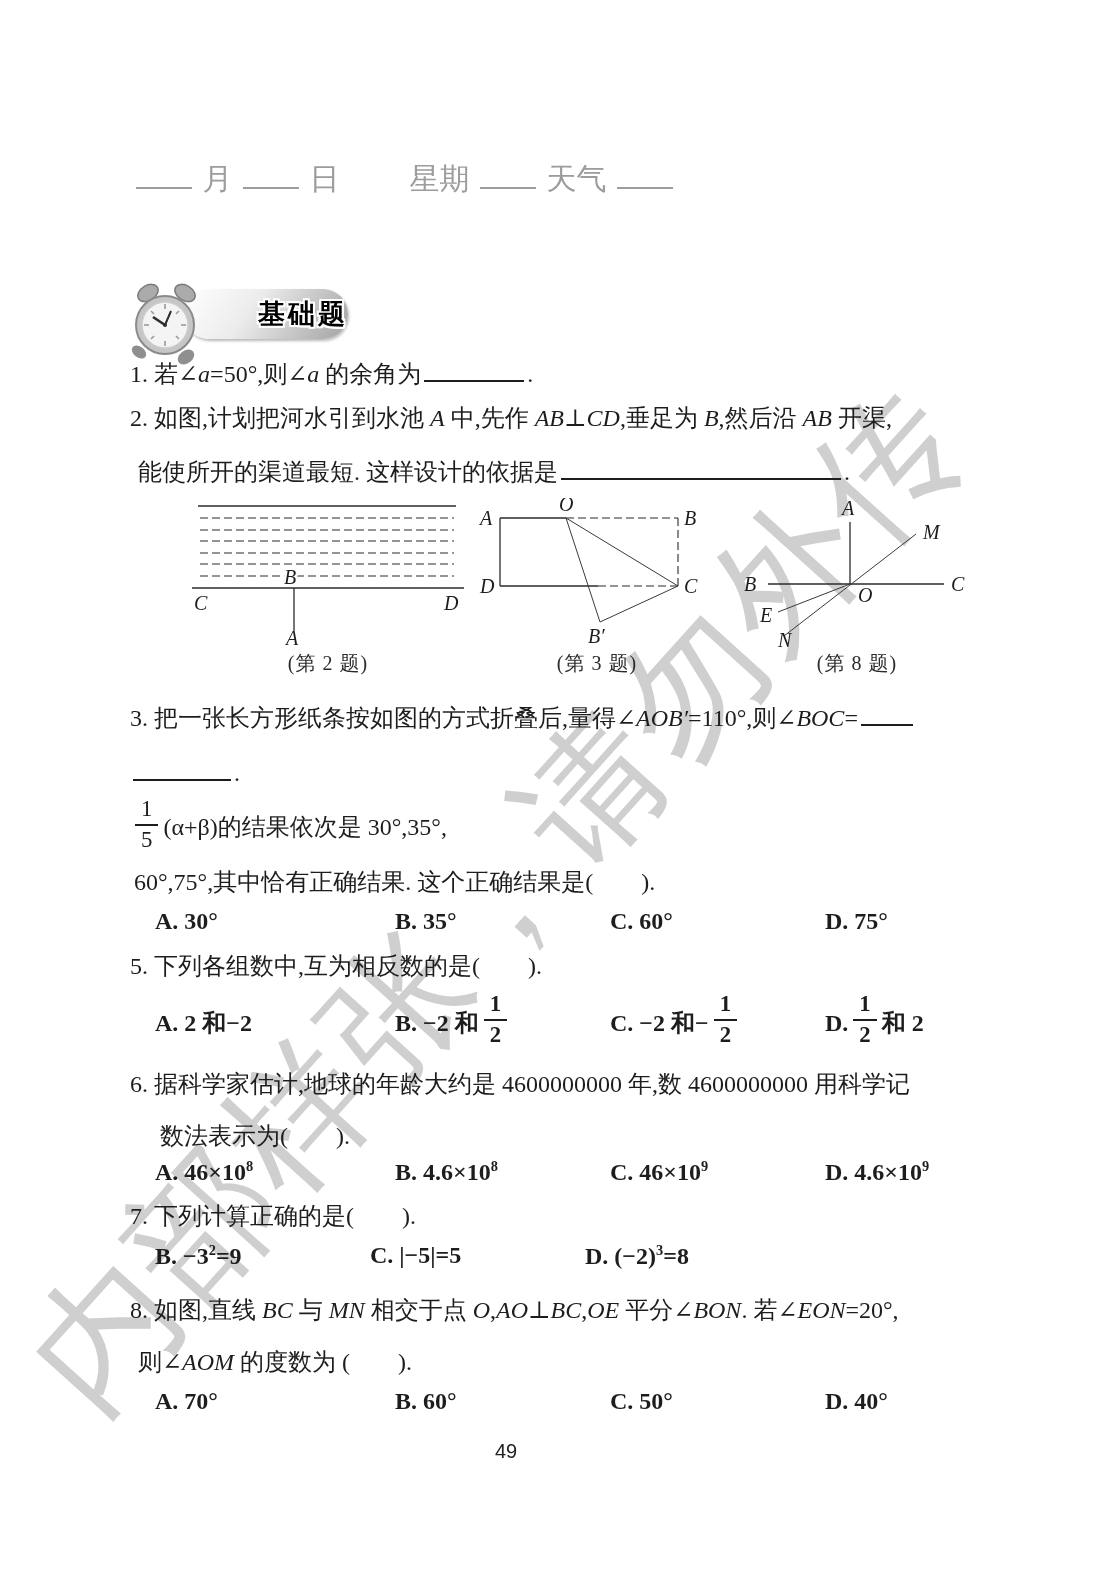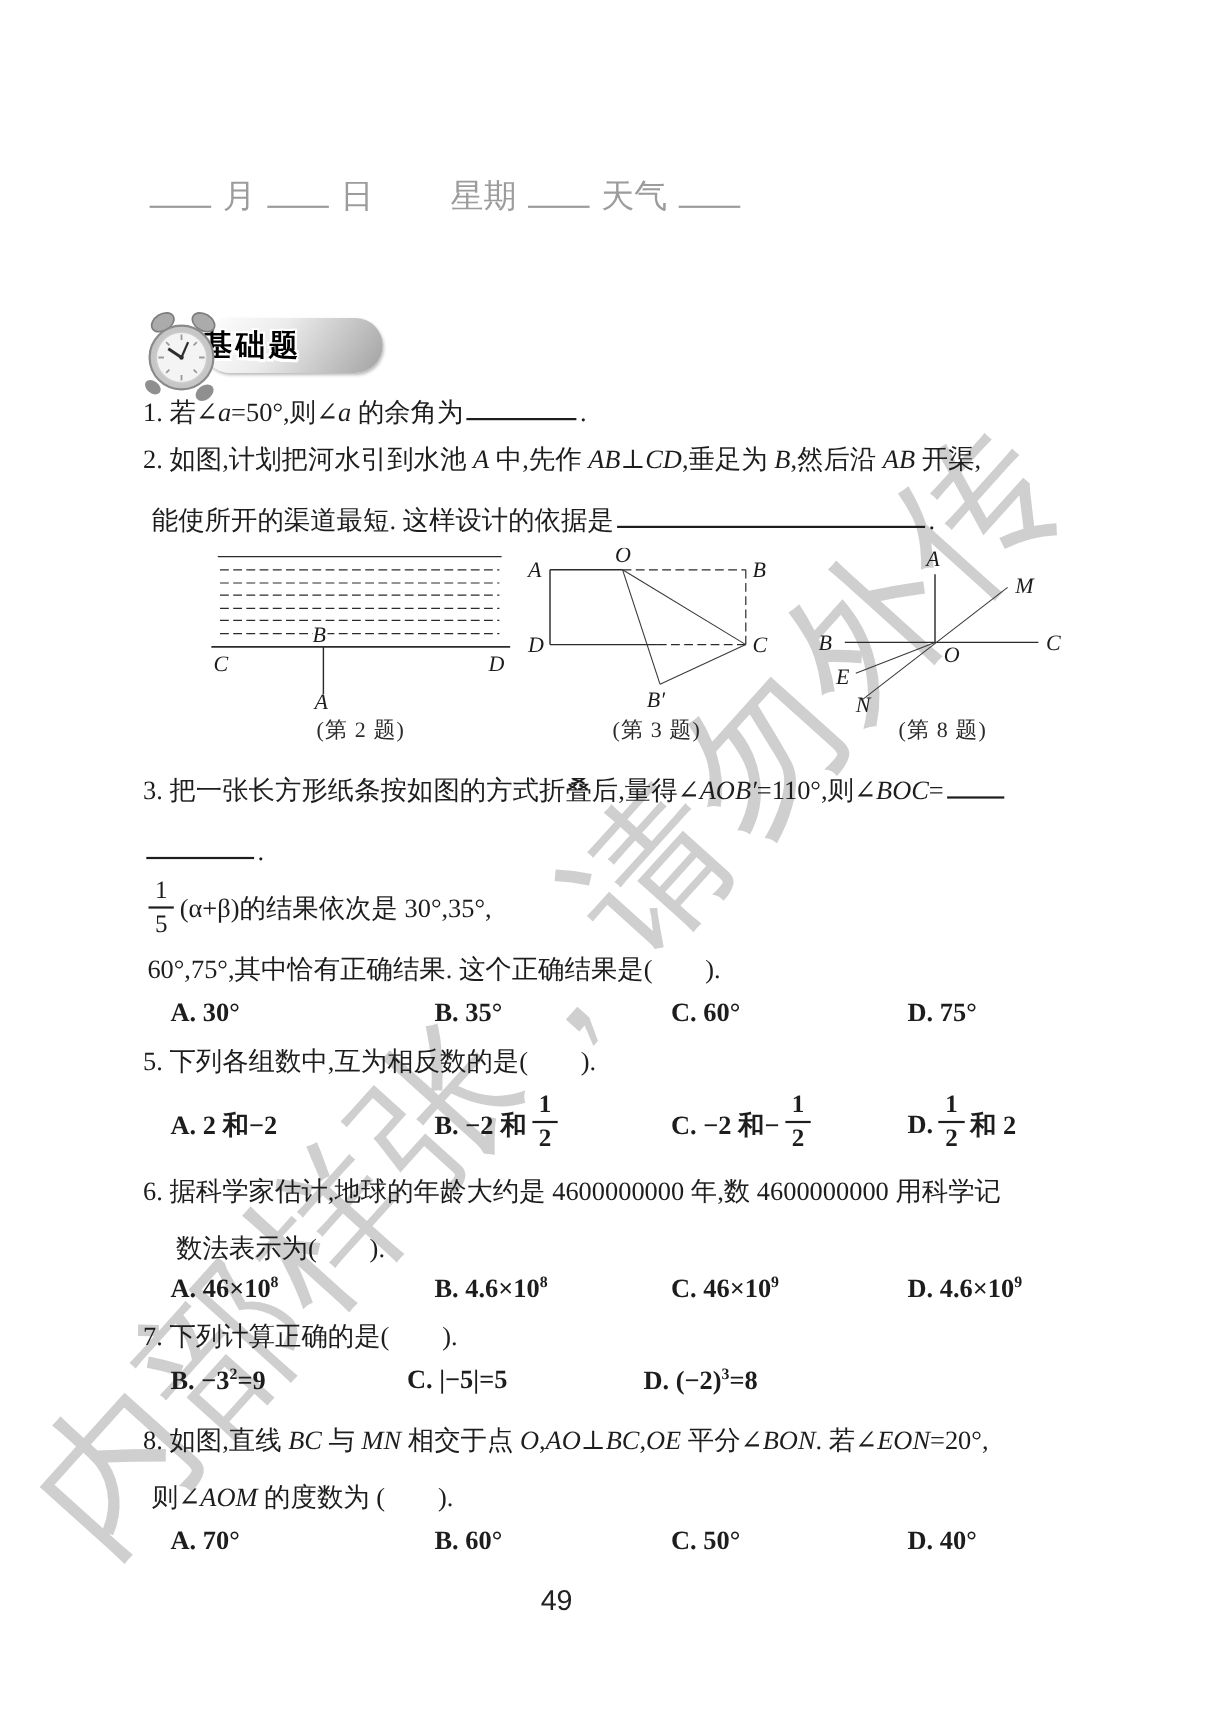--- a/index.html
+++ b/index.html
@@ -8,21 +8,21 @@
   
   .watermark{position:absolute;left:58px;top:1292px;z-index:1;transform:rotate(-48deg);
         transform-origin:0 50%;font-size:142px;letter-spacing:4px;color:#c7c7c7;opacity:.85;
         white-space:nowrap;pointer-events:none;}
   
   .header{position:absolute;left:133px;top:156px;z-index:2;font-size:30px;color:#9c9c9c;white-space:nowrap;}
   
   .badge{position:absolute;left:126px;top:282px;z-index:2;width:230px;height:64px;}
   .pill{position:absolute;left:58px;top:7px;width:164px;height:50px;border-radius:30px;
         background:linear-gradient(125deg,#ffffff 0%,#ececec 40%,#a2a2a2 100%);
-        box-shadow:1px 2px 3px rgba(0,0,0,.28);display:flex;align-items:center;justify-content:flex-start;}
+        box-shadow:1px 2px 3px rgba(0,0,0,.28);display:flex;align-items:center;justify-content:flex-end;}
   .pill span{font-family:"Liberation Sans","DejaVu Sans",sans-serif;font-size:27px;font-weight:bold;
         letter-spacing:3px;color:#000;
         text-shadow:-2px -2px 0 #fff,2px -2px 0 #fff,-2px 2px 0 #fff,2px 2px 0 #fff,
                     -2px 0 0 #fff,2px 0 0 #fff,0 -2px 0 #fff,0 2px 0 #fff;}
   .clock{position:absolute;left:0;top:-2px;z-index:3;}
   
   .content{position:absolute;left:130px;top:0;width:900px;z-index:2;font-size:24px;}
   .hline{position:absolute;white-space:nowrap;line-height:1.4;}
   .ind8{padding-left:8px}.ind4{padding-left:4px}.ind30{padding-left:30px}
   .tall{display:flex;align-items:center;height:80px;}
@@ -44,21 +44,21 @@
   .figrow{position:absolute;top:498px;left:0;width:880px;height:198px;}
   .fig{position:absolute;top:0;}
   .fig svg{display:block;}
   .cap{position:absolute;top:152px;left:0;width:100%;text-align:center;font-size:20px;color:#2b2b2b;letter-spacing:1px;white-space:nowrap;}
   .fl{font-family:"Liberation Serif","DejaVu Serif",serif;font-style:italic;font-size:20px;fill:#1d1d1d;}
   .halo{stroke:#fff;stroke-width:5px;paint-order:stroke;}
   .ln{stroke:#2b2b2b;stroke-width:1.3;fill:none;}
   .lnthin{stroke:#3a3a3a;stroke-width:1;fill:none;}
   .lndash{stroke:#2b2b2b;stroke-width:1.1;fill:none;stroke-dasharray:8 4;}
   .pagenum{position:absolute;left:0;top:1440px;width:1012px;text-align:center;z-index:2;
-        font-family:"Liberation Sans","DejaVu Sans",sans-serif;font-size:26px;color:#222;}
+        font-family:"Liberation Sans","DejaVu Sans",sans-serif;font-size:20px;color:#222;}
 </style>
 </head>
 <body>
 
 <div class="page">
 
   <div class="watermark">内部样张，请勿外传</div>
 
   <div class="header"><span class="blank" style="width: 56px;"></span><span> 月 </span><span class="blank" style="width: 56px;"></span><span> 日</span><span class="sp" style="width: 70px;"></span><span>星期 </span><span class="blank" style="width: 56px;"></span><span> 天气 </span><span class="blank" style="width: 56px;"></span></div>
 

